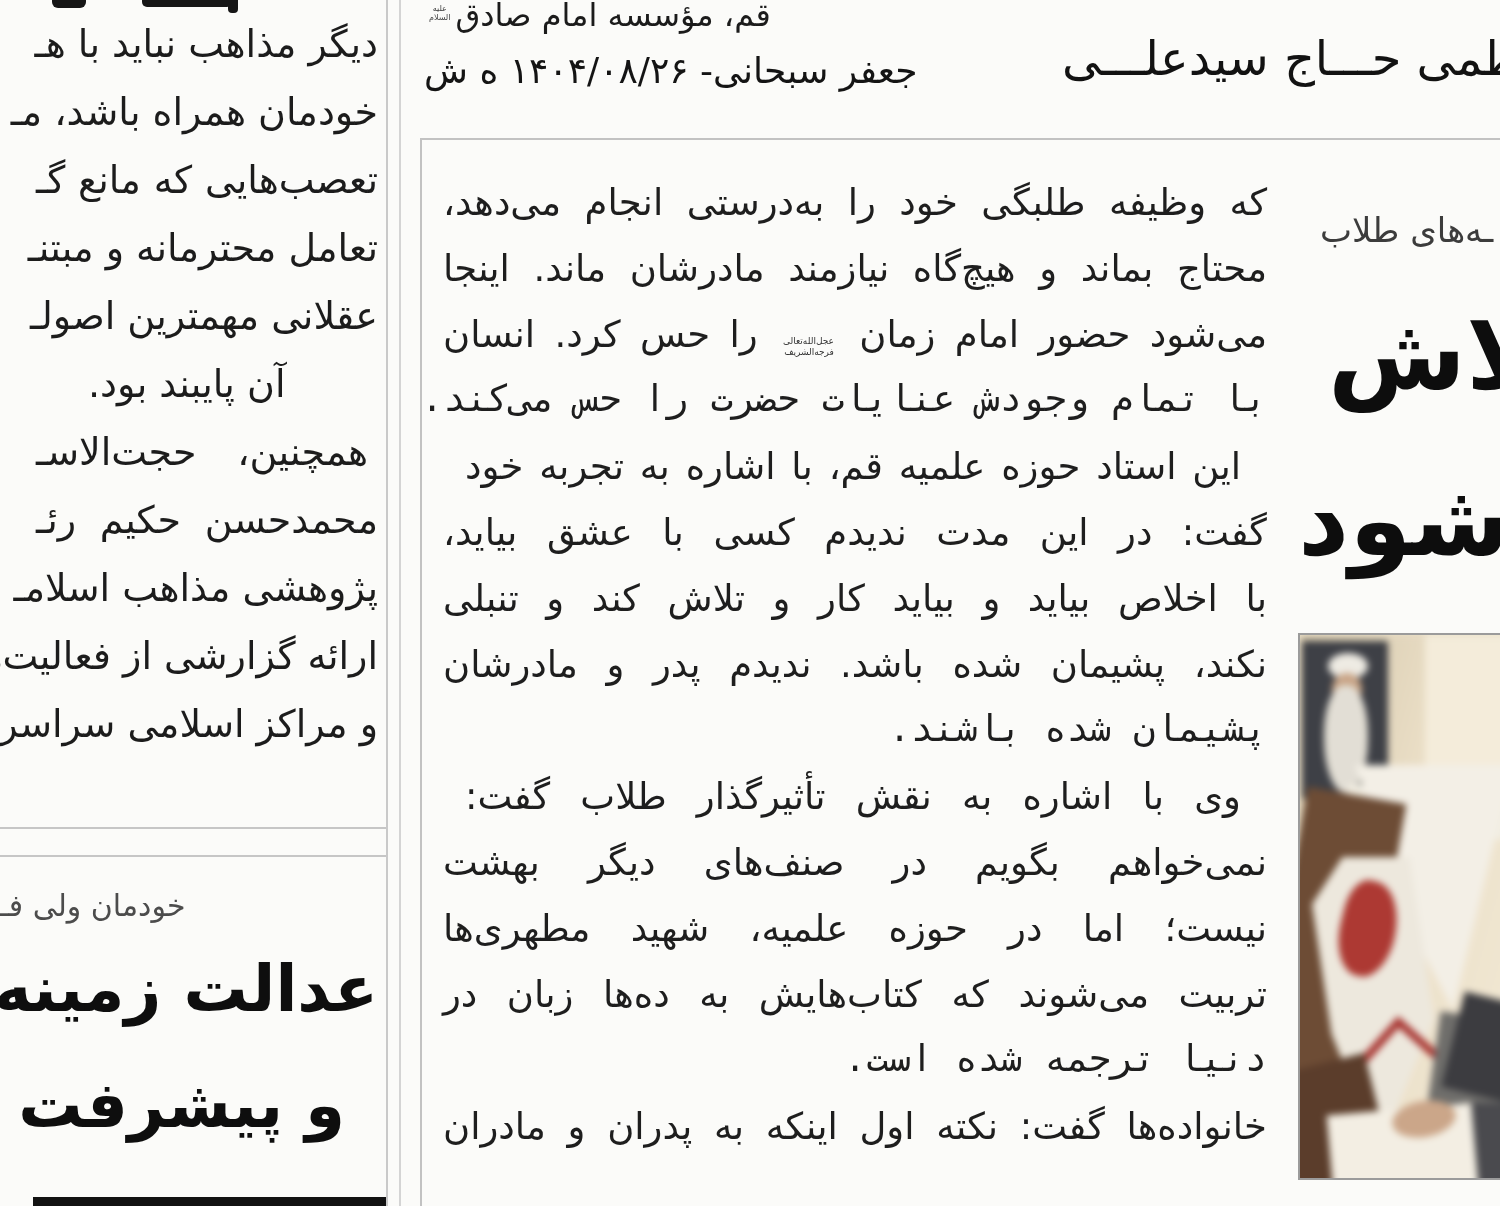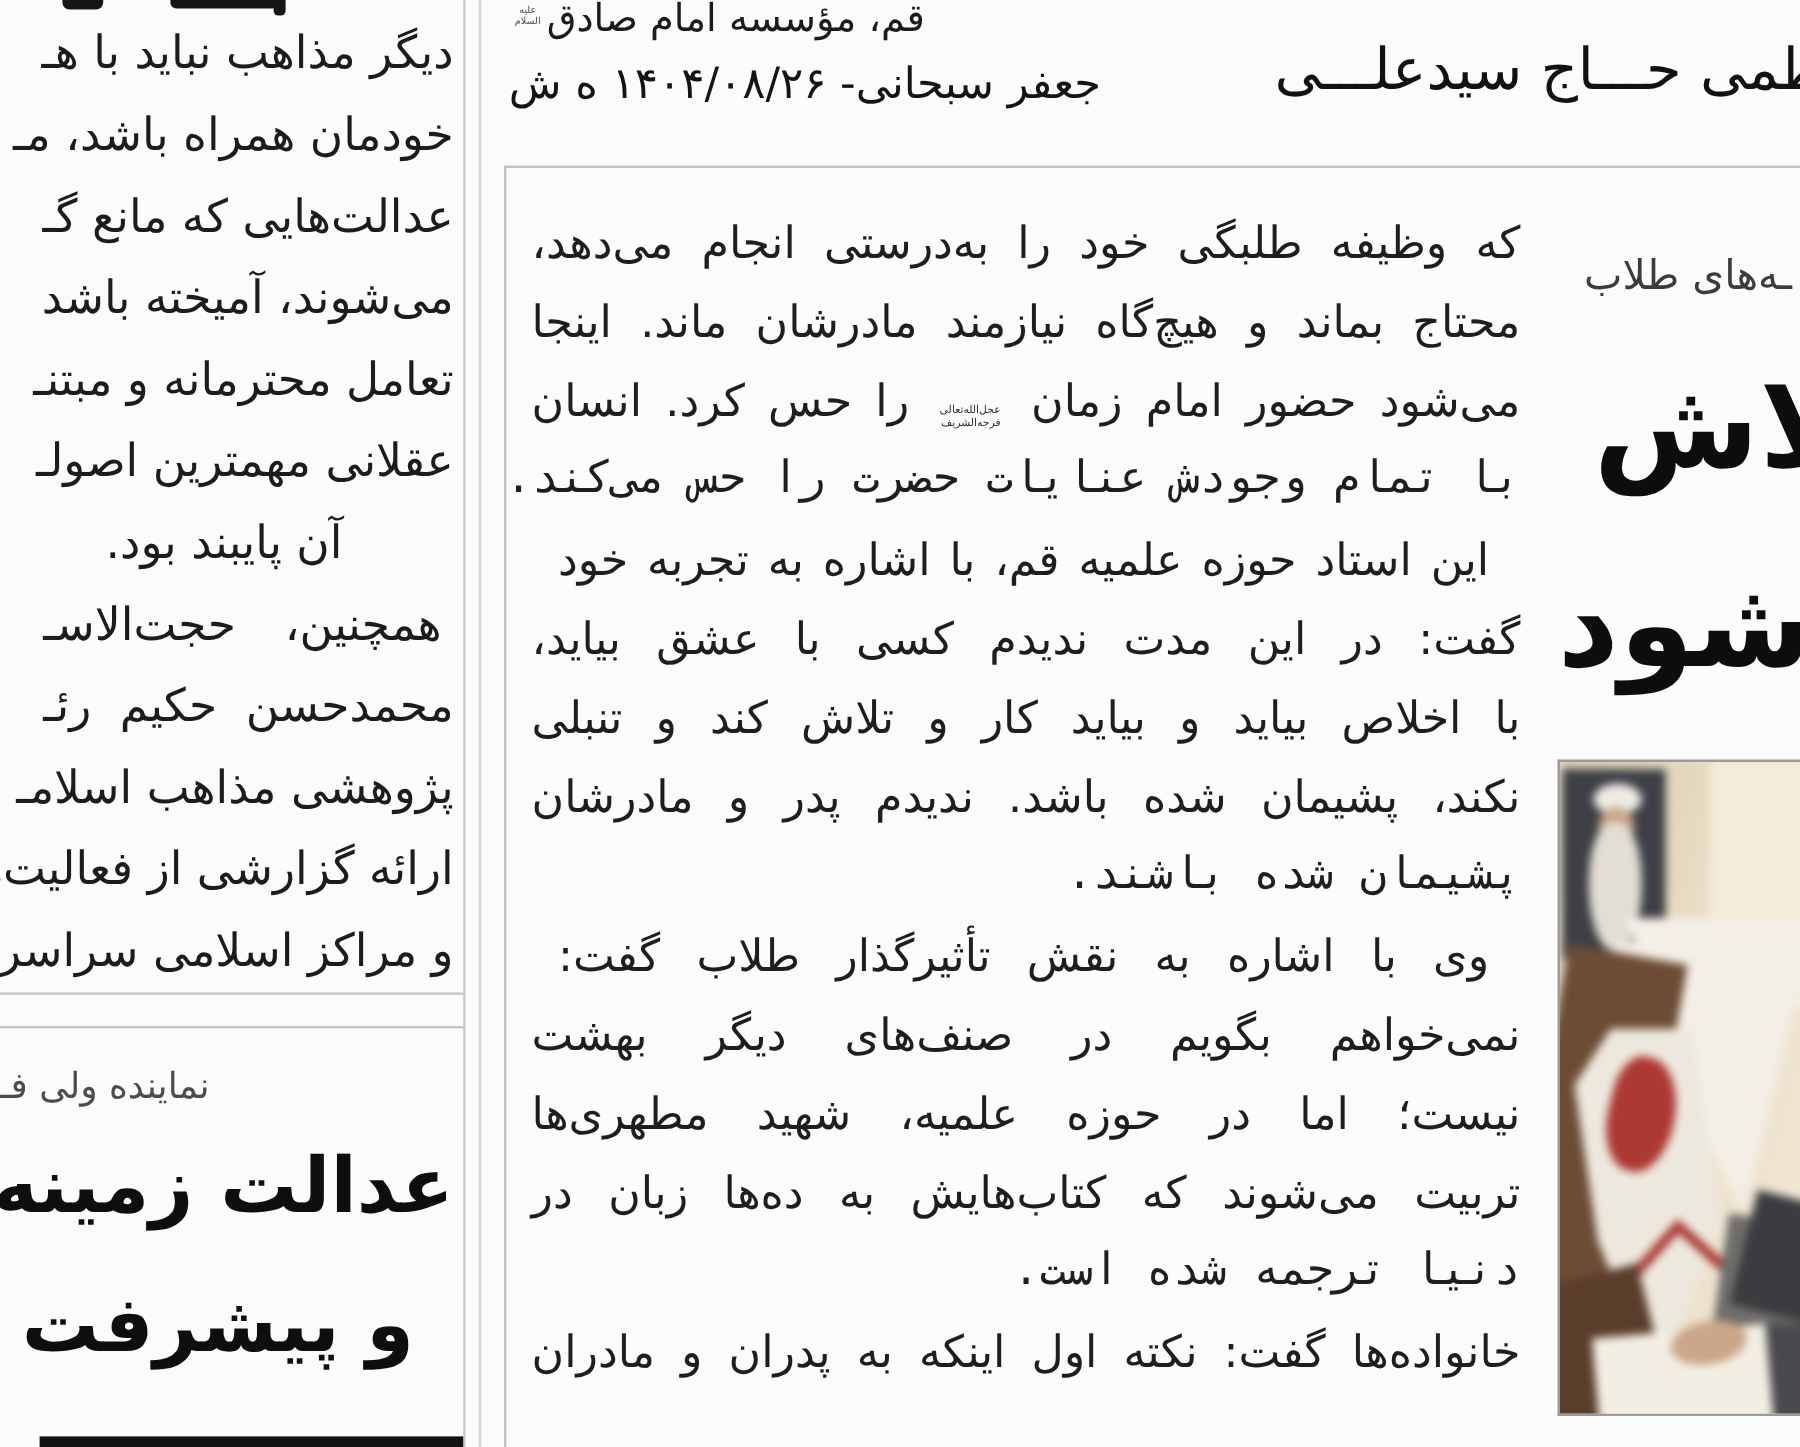--- a/index.html
+++ b/index.html
@@ -90,36 +90,35 @@
 
   <div class="abs rtl inst-line">
     <span>قم، مؤسسه امام صادق</span><span class="hon-sm"><span class="hl">علیه</span><span class="hl">السلام</span></span>
   </div>
   <div class="abs rtl marja">لعظمی حـــاج سیدعلـــی</div>
   <div class="abs rtl byline">جعفر سبحانی- ۱۴۰۴/۰۸/۲۶ ه ش</div>
 
   <div class="abs rtl ls1">
     <div class="ll">دیگر مذاهب نباید با هـ</div>
     <div class="ll">خودمان همراه باشد، مـ</div>
-    <div class="ll">عدالت‌هایی که مانع گـ</div>
-    <div class="ll">می‌شوند، آمیخته باشد</div>
+    <div class="ll">تعصب‌هایی که مانع گـ</div>
     <div class="ll">تعامل محترمانه و مبتنـ</div>
     <div class="ll">عقلانی مهمترین اصولـ</div>
     <div class="ll lend">آن پایبند بود.</div>
     <div class="ll pind">همچنین، حجت‌الاسـ</div>
     <div class="ll">محمدحسن حکیم رئـ</div>
     <div class="ll">پژوهشی مذاهب اسلامـ</div>
     <div class="ll">ارائه گزارشی از فعالیت‌هـ</div>
     <div class="ll">و مراکز اسلامی سراسر کـ</div>
   </div>
 
   <div class="hrule" style="left:0;width:386px;top:827px;"></div>
   <div class="hrule" style="left:0;width:386px;top:855px;"></div>
 
-  <div class="abs rtl ls2-kicker">نماینده ولی فـ</div>
+  <div class="abs rtl ls2-kicker">خودمان ولی فـ</div>
   <div class="abs rtl ls2-h1">عدالت زمینه‌سـ</div>
   <div class="abs rtl ls2-h2">و پیشرفت مـ</div>
   <div class="abs blackbar"></div>
 
   <div class="abs artbox"></div>
 
   <div class="abs rtl body-col">
     <div class="bl">که وظیفه طلبگی خود را به‌درستی انجام می‌دهد،</div>
     <div class="bl">محتاج بماند و هیچ‌گاه نیازمند مادرشان ماند. اینجا</div>
     <div class="bl">

